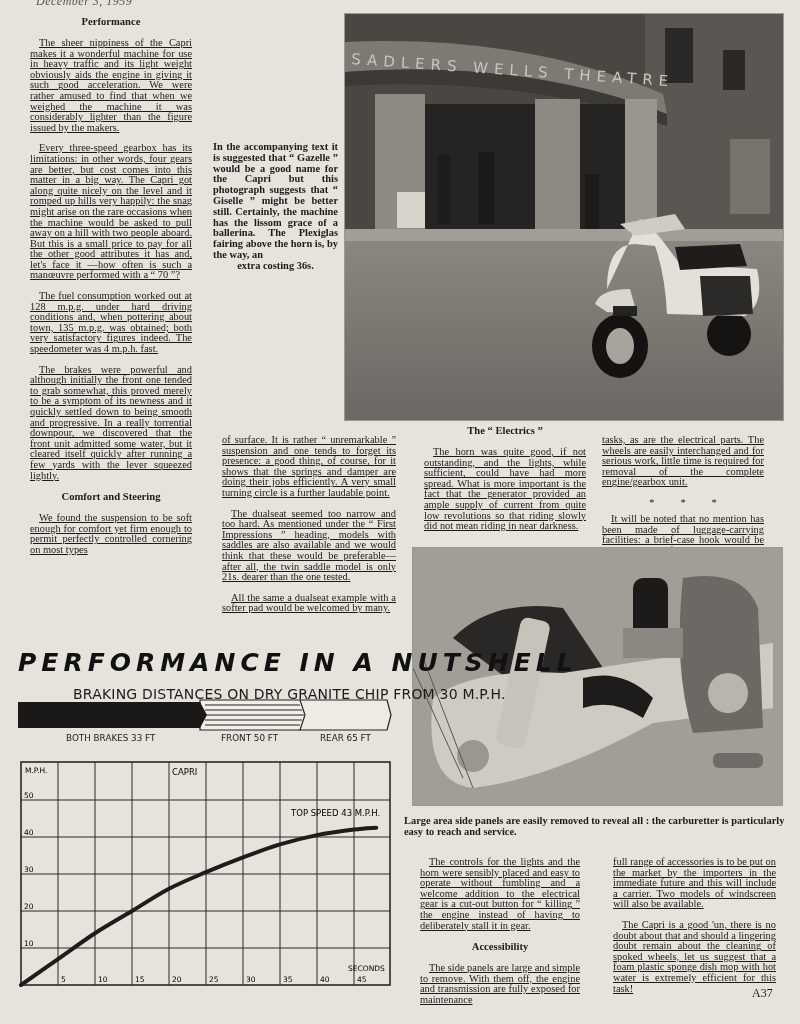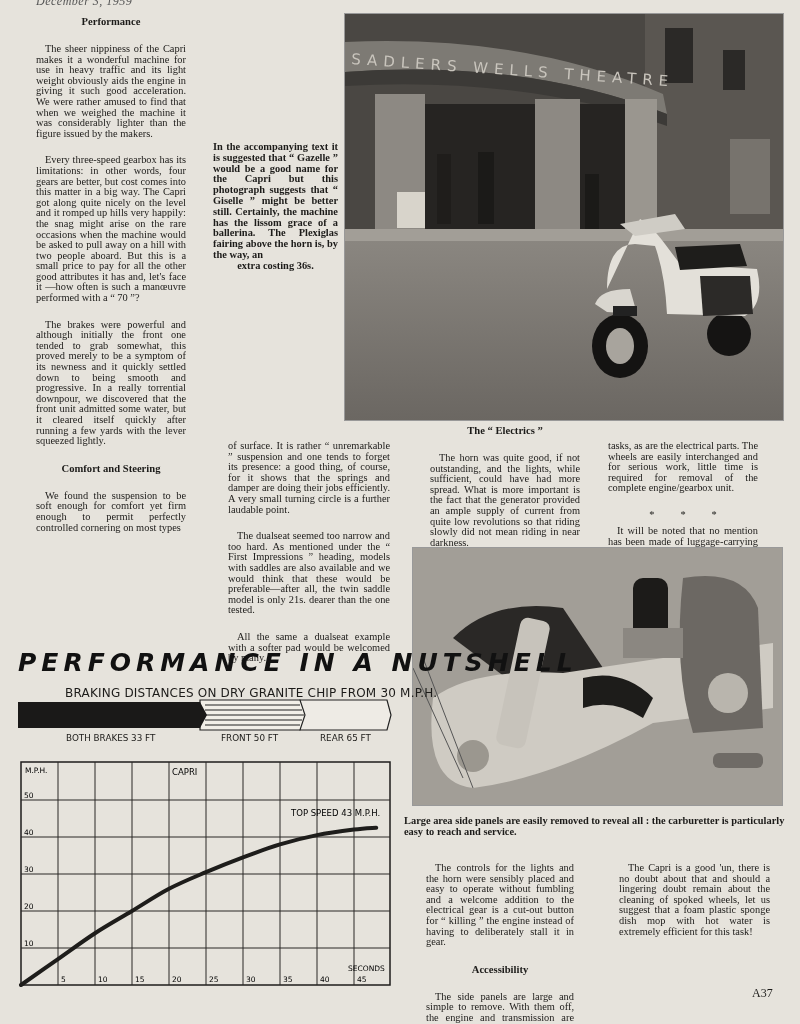--- a/index.html
+++ b/index.html
@@ -10,59 +10,60 @@
     color: #1c1b19;
   }
   .page-header {
     position: absolute; left: 36px; top: -6px; font-style: italic;
     font-size: 12px; color: #555; letter-spacing: 0.5px;
   }
   .col {
     position: absolute; font-size: 10.4px; line-height: 10.6px;
     text-align: justify;
   }
-  .col p { margin: 16px; text-indent: 9px; }
+  .col p { margin: 10px; text-indent: 9px; text-decoration: underline; }
   .col h3 {
     margin: 0 0 1px 0; text-align: center; font-size: 10.6px;
     font-weight: bold; line-height: 12px;
   }
   .caption-bold {
     font-weight: bold; text-align: justify; font-size: 10.4px; line-height: 10.8px;
   }
   .caption-bold .last { text-align: center; display: block; }
   .photo {
     position: absolute; overflow: hidden; border: 1px solid #999;
   }
   .chart-title {
     position: absolute; left: 18px; top: 648px;
     font-family: "DejaVu Sans", "Liberation Sans", sans-serif;
     font-weight: bold; font-style: italic; font-size: 25px; letter-spacing: 5px;
     color: #111; white-space: nowrap;
   }
   .sans { font-family: "DejaVu Sans", "Liberation Sans", sans-serif; }
   .brake-title {
-    position: absolute; left: 65px; top: 686px; font-size: 12px; letter-spacing: 0.2px;
+    position: absolute; left: 73px; top: 686px; font-size: 14px; letter-spacing: 0.2px;
   }
   .brake-label { position: absolute; top: 733px; font-size: 8.8px; }
   .speed-chart { position: absolute; left: 0; top: 750px; }
   .caption-photo2 {
     position: absolute; left: 404px; top: 815px; width: 392px;
     font-weight: bold; font-size: 10.4px; line-height: 11px; 
   }
   .folio { position: absolute; left: 752px; top: 986px; font-size: 12px; }
 </style>
 </head>
 <body>
 
 <div class="page-header">December 3, 1959</div>
 
 <div class="col" style="left:20px; top:16px; width:182px;">
   <h3>Performance</h3>
   <p>The sheer nippiness of the Capri makes it a wonderful machine for use in heavy traffic and its light weight obviously aids the engine in giving it such good acceleration. We were rather amused to find that when we weighed the machine it was considerably lighter than the figure issued by the makers.</p>
   <p>Every three-speed gearbox has its limitations: in other words, four gears are better, but cost comes into this matter in a big way. The Capri got along quite nicely on the level and it romped up hills very happily: the snag might arise on the rare occasions when the machine would be asked to pull away on a hill with two people aboard. But this is a small price to pay for all the other good attributes it has and, let's face it —how often is such a manœuvre performed with a “ 70 ”?</p>
+  <p>The fuel consumption worked out at 128 m.p.g. under hard driving conditions and, when pottering about town, 135 m.p.g. was obtained; both very satisfactory figures indeed. The speedometer was 4 m.p.h. fast.</p>
   <p>The brakes were powerful and although initially the front one tended to grab somewhat, this proved merely to be a symptom of its newness and it quickly settled down to being smooth and progressive. In a really torrential downpour, we discovered that the front unit admitted some water, but it cleared itself quickly after running a few yards with the lever squeezed lightly.</p>
   <h3 style="margin-top:8px;">Comfort and Steering</h3>
   <p>We found the suspension to be soft enough for comfort yet firm enough to permit perfectly controlled cornering on most types</p>
 </div>
 
 <div class="col caption-bold" style="left:213px; top:142px; width:125px;">
   <span>In the accompanying text it is suggested that “ Gazelle ” would be a good name for the Capri but this photograph suggests that “ Giselle ” might be better still. Certainly, the machine has the lissom grace of a ballerina. The Plexiglas fairing above the horn is, by the way, an</span>
   <span class="last">extra costing 36s.</span>
 </div>
 
@@ -149,20 +150,21 @@
 
 <div class="caption-photo2">Large area side panels are easily removed to reveal all : the carburetter is particularly easy to reach and service.</div>
 
 <div class="col" style="left:410px; top:847px; width:180px;">
   <p>The controls for the lights and the horn were sensibly placed and easy to operate without fumbling and a welcome addition to the electrical gear is a cut-out button for “ killing ” the engine instead of having to deliberately stall it in gear.</p>
   <h3>Accessibility</h3>
   <p>The side panels are large and simple to remove. With them off, the engine and transmission are fully exposed for maintenance</p>
 </div>
 
 <div class="col" style="left:603px; top:847px; width:183px;">
+  <p style="text-indent:0;">full range of accessories is to be put on the market by the importers in the immediate future and this will include a carrier. Two models of windscreen will also be available.</p>
   <p>The Capri is a good 'un, there is no doubt about that and should a lingering doubt remain about the cleaning of spoked wheels, let us suggest that a foam plastic sponge dish mop with hot water is extremely efficient for this task!</p>
 </div>
 
 <div class="folio">A37</div>
 
 <div class="chart-title">PERFORMANCE IN A NUTSHELL</div>
 <div class="brake-title sans">BRAKING DISTANCES ON DRY GRANITE CHIP FROM 30 M.P.H.</div>
 
 <svg class="braking-arrows" style="position:absolute; left:0; top:695px;" width="400" height="40" viewBox="0 0 400 40">
 

